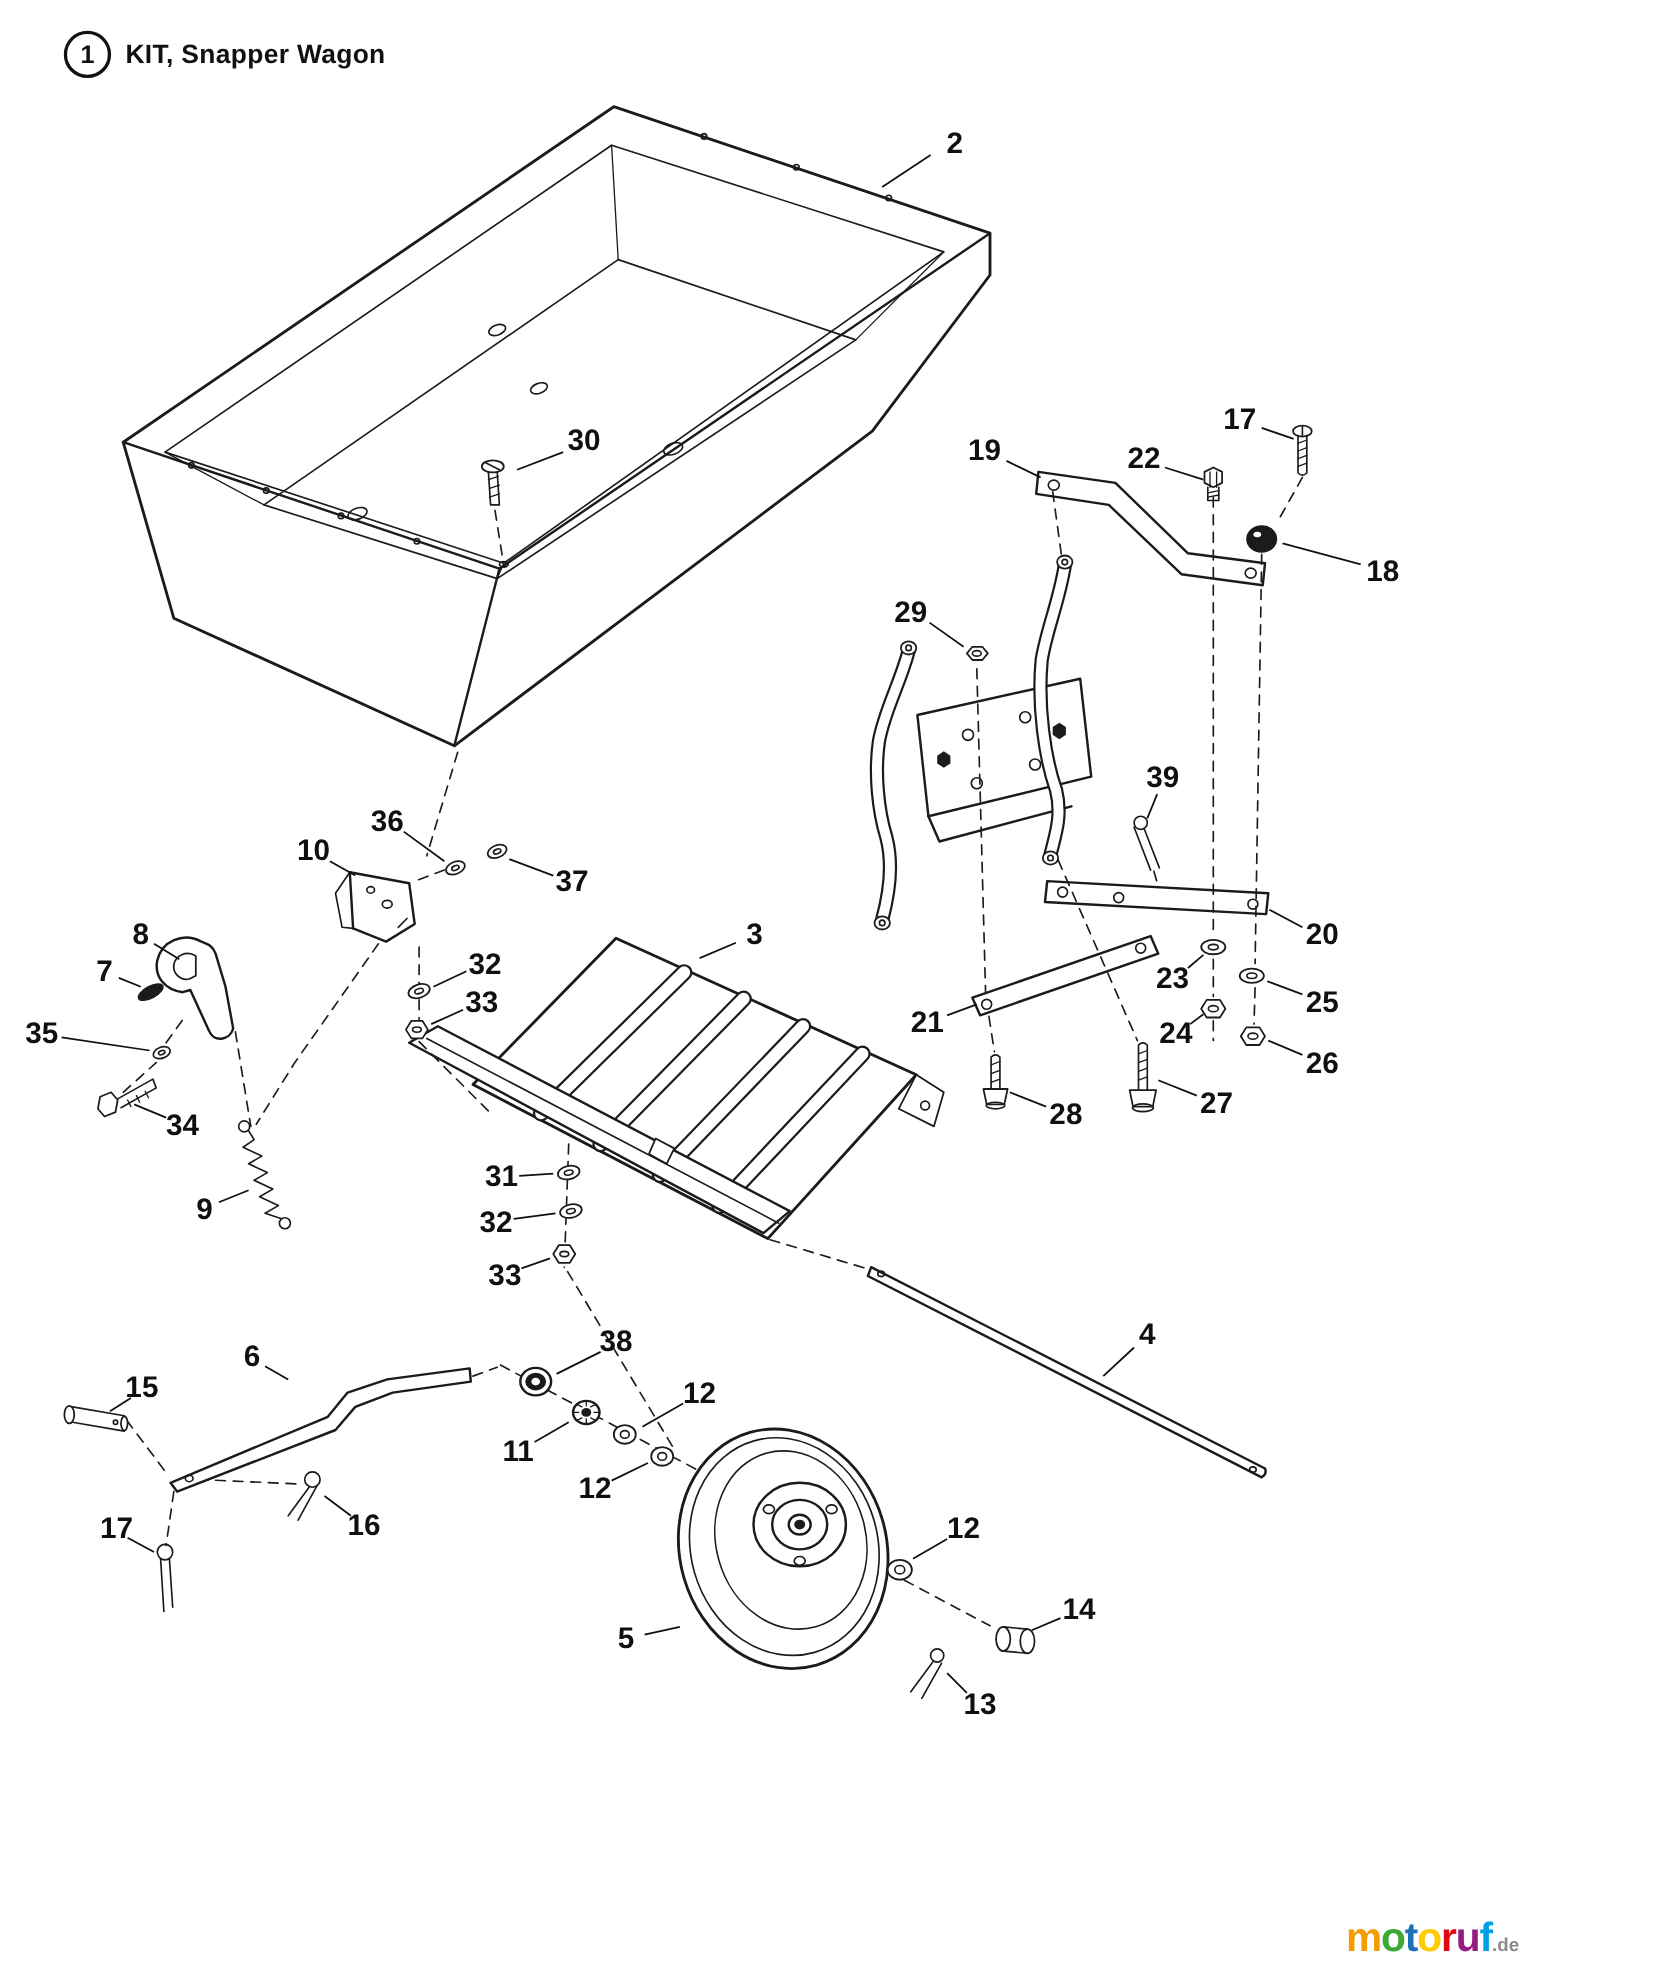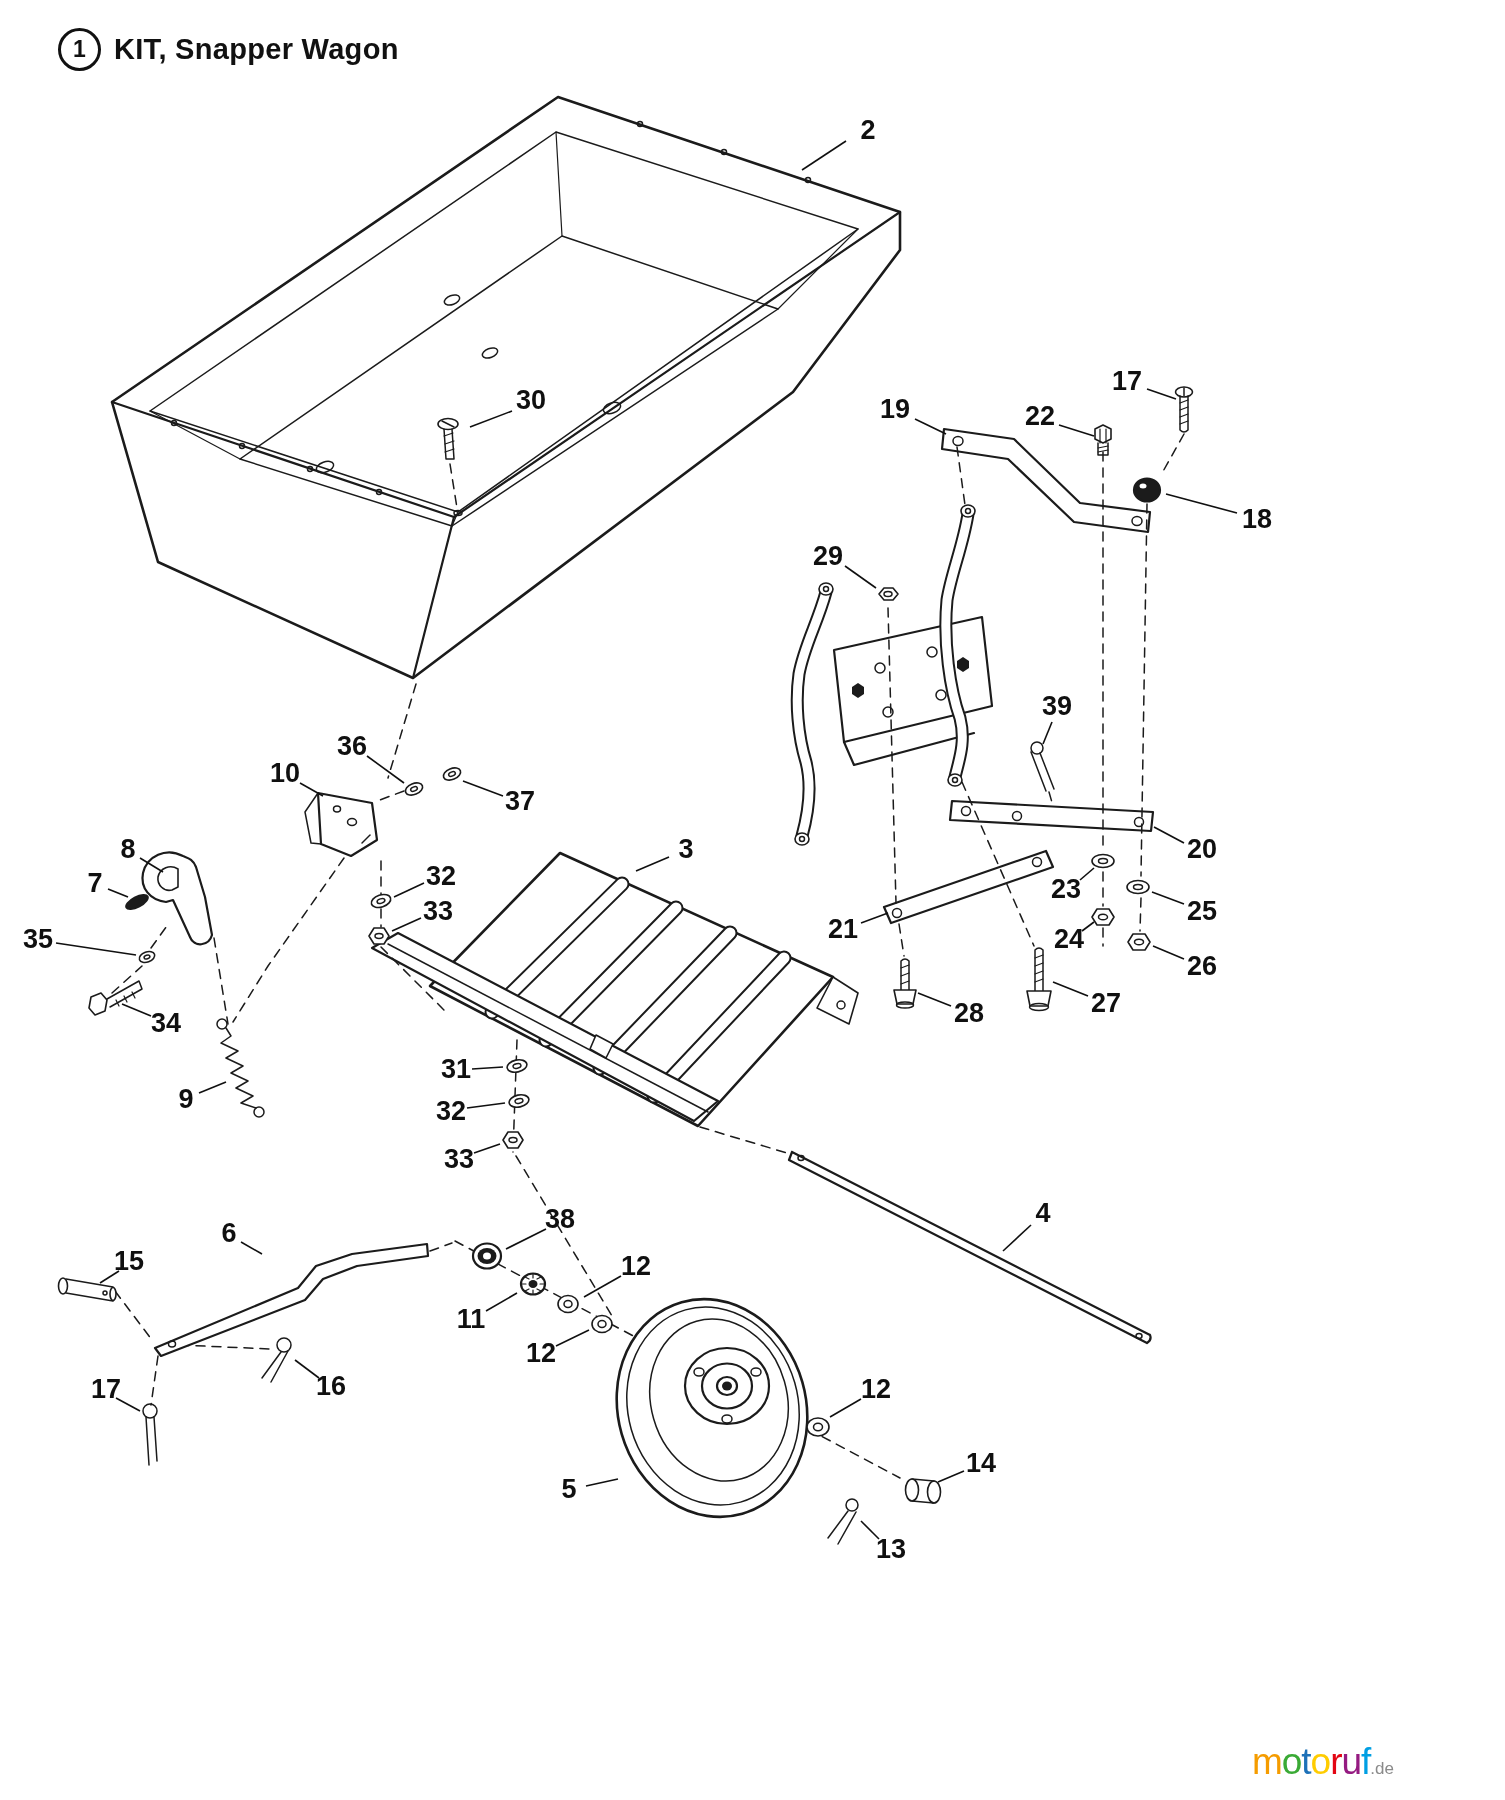--- a/index.html
+++ b/index.html
@@ -1,42 +1,42 @@
 <!DOCTYPE html>
 <html><head>
 <meta charset="utf-8">
 <style>
   html,body{margin:0;padding:0;background:#ffffff;}
   body{width:1505px;height:1800px;position:relative;font-family:"Liberation Sans",sans-serif;color:#111;overflow:hidden;}
 
   .header{position:absolute;top:28px;left:58px;display:flex;align-items:center;gap:13px;z-index:5;}
   .kit-badge{width:37px;height:37px;border:3px solid #111;border-radius:50%;display:flex;align-items:center;justify-content:center;
              font-weight:bold;font-size:23px;line-height:1;}
-  .page-title{margin:0;font-size:29px;font-weight:bold;letter-spacing:.3px;}
+  .page-title{margin:0;font-size:24px;font-weight:bold;letter-spacing:.3px;}
 
   svg.art{position:absolute;left:0;top:0;}
 
   
   .s2 {fill:none;stroke:#1b1b1b;stroke-width:2.2;stroke-linejoin:round;stroke-linecap:round;}
   .s15{fill:none;stroke:#1b1b1b;stroke-width:1.5;stroke-linejoin:round;stroke-linecap:round;}
   .s12{fill:none;stroke:#1b1b1b;stroke-width:1.2;stroke-linecap:round;}
   .fw {fill:#ffffff;stroke:#1b1b1b;stroke-width:2.2;stroke-linejoin:round;}
   .fw26{fill:#ffffff;stroke:#1b1b1b;stroke-width:2.6;stroke-linejoin:round;}
   .fw15{fill:#ffffff;stroke:#1b1b1b;stroke-width:1.6;stroke-linejoin:round;}
   .dk {fill:#1b1b1b;stroke:none;}
   .dash{fill:none;stroke:#1b1b1b;stroke-width:1.5;stroke-dasharray:9 7;stroke-linecap:round;}
   .tubeO{fill:none;stroke:#1b1b1b;stroke-width:13;stroke-linecap:round;}
   .tubeI{fill:none;stroke:#ffffff;stroke-width:9;stroke-linecap:round;}
   .ribO{fill:none;stroke:#1b1b1b;stroke-width:15;stroke-linecap:round;}
   .ribI{fill:none;stroke:#ffffff;stroke-width:11;stroke-linecap:round;}
 
   .callout{font:bold 27px "Liberation Sans",sans-serif;fill:#101010;}
   .leader{stroke:#101010;stroke-width:1.6;}
 
-  .watermark{position:absolute;right:111px;bottom:20px;font-weight:normal;font-size:37px;letter-spacing:-1px;line-height:1;z-index:5;}
+  .watermark{position:absolute;right:124px;bottom:20px;font-weight:bold;font-size:37px;letter-spacing:-1px;line-height:1;z-index:5;}
   .watermark .suffix{font-size:17px;letter-spacing:0;}
 </style>
 </head>
 <body>
 
 <div class="header">
   <span class="kit-badge">
       <span>1</span>
     </span>
   <h1 class="page-title">KIT, Snapper Wagon</h1>

